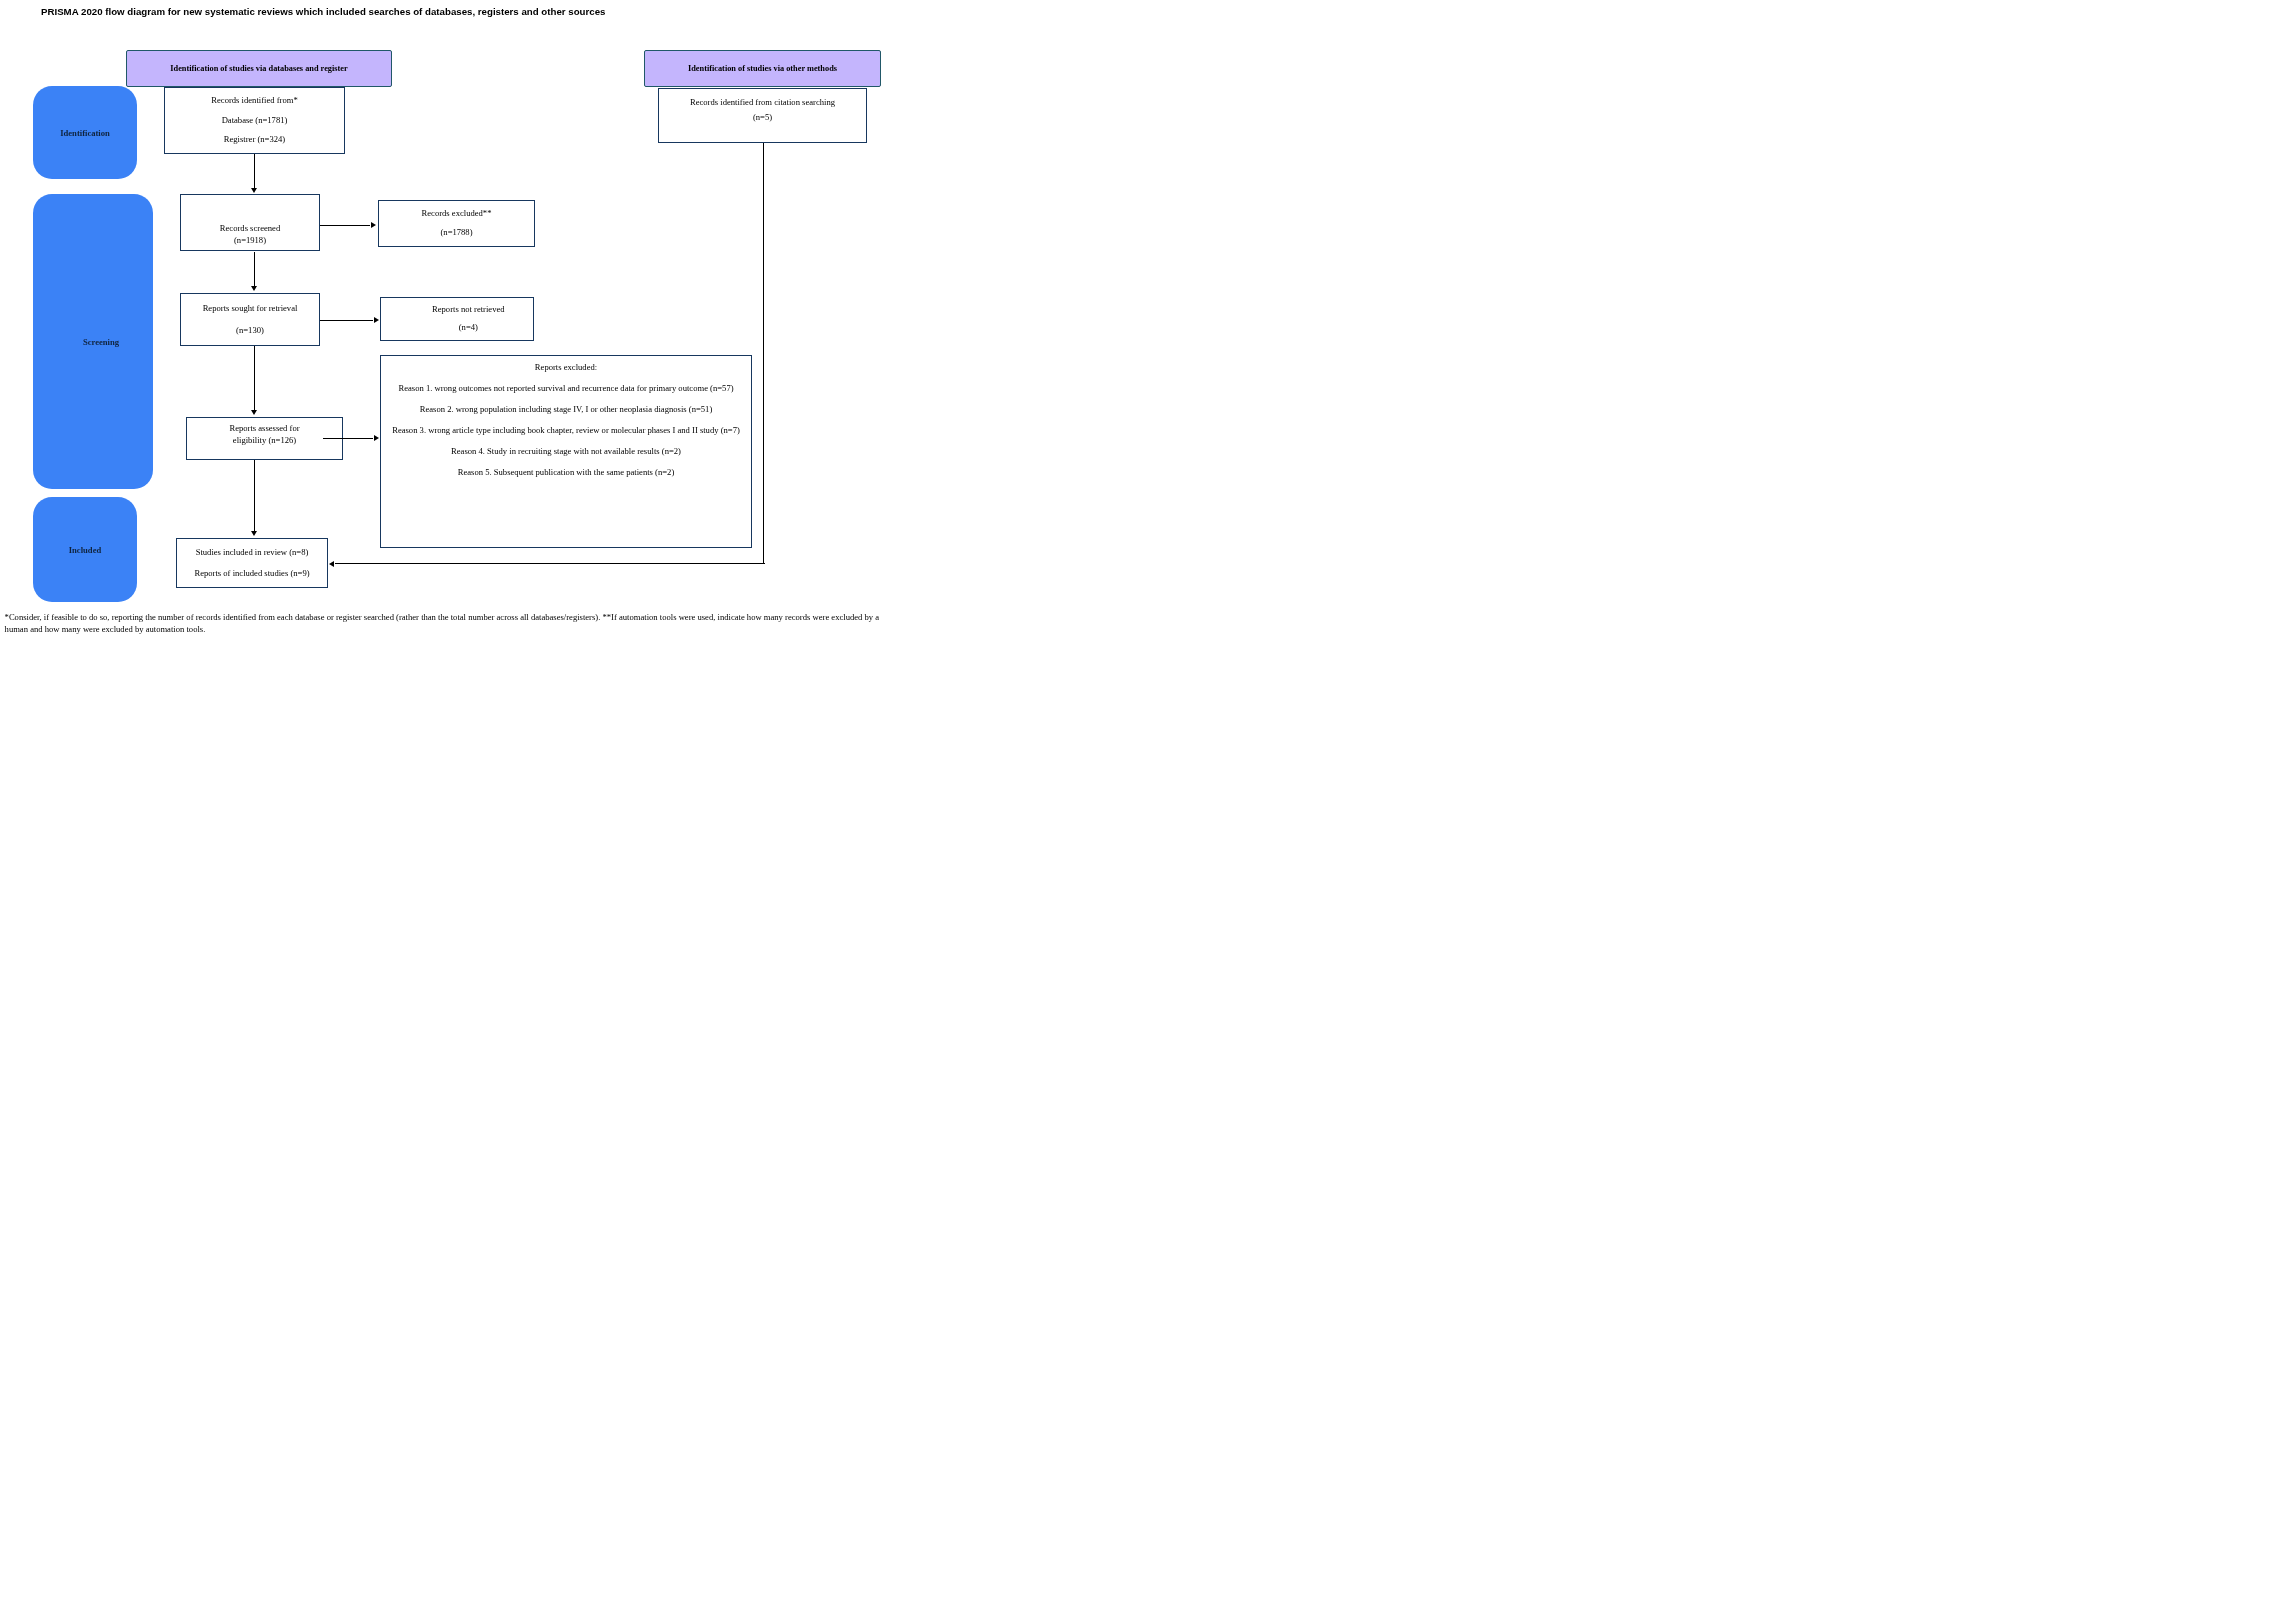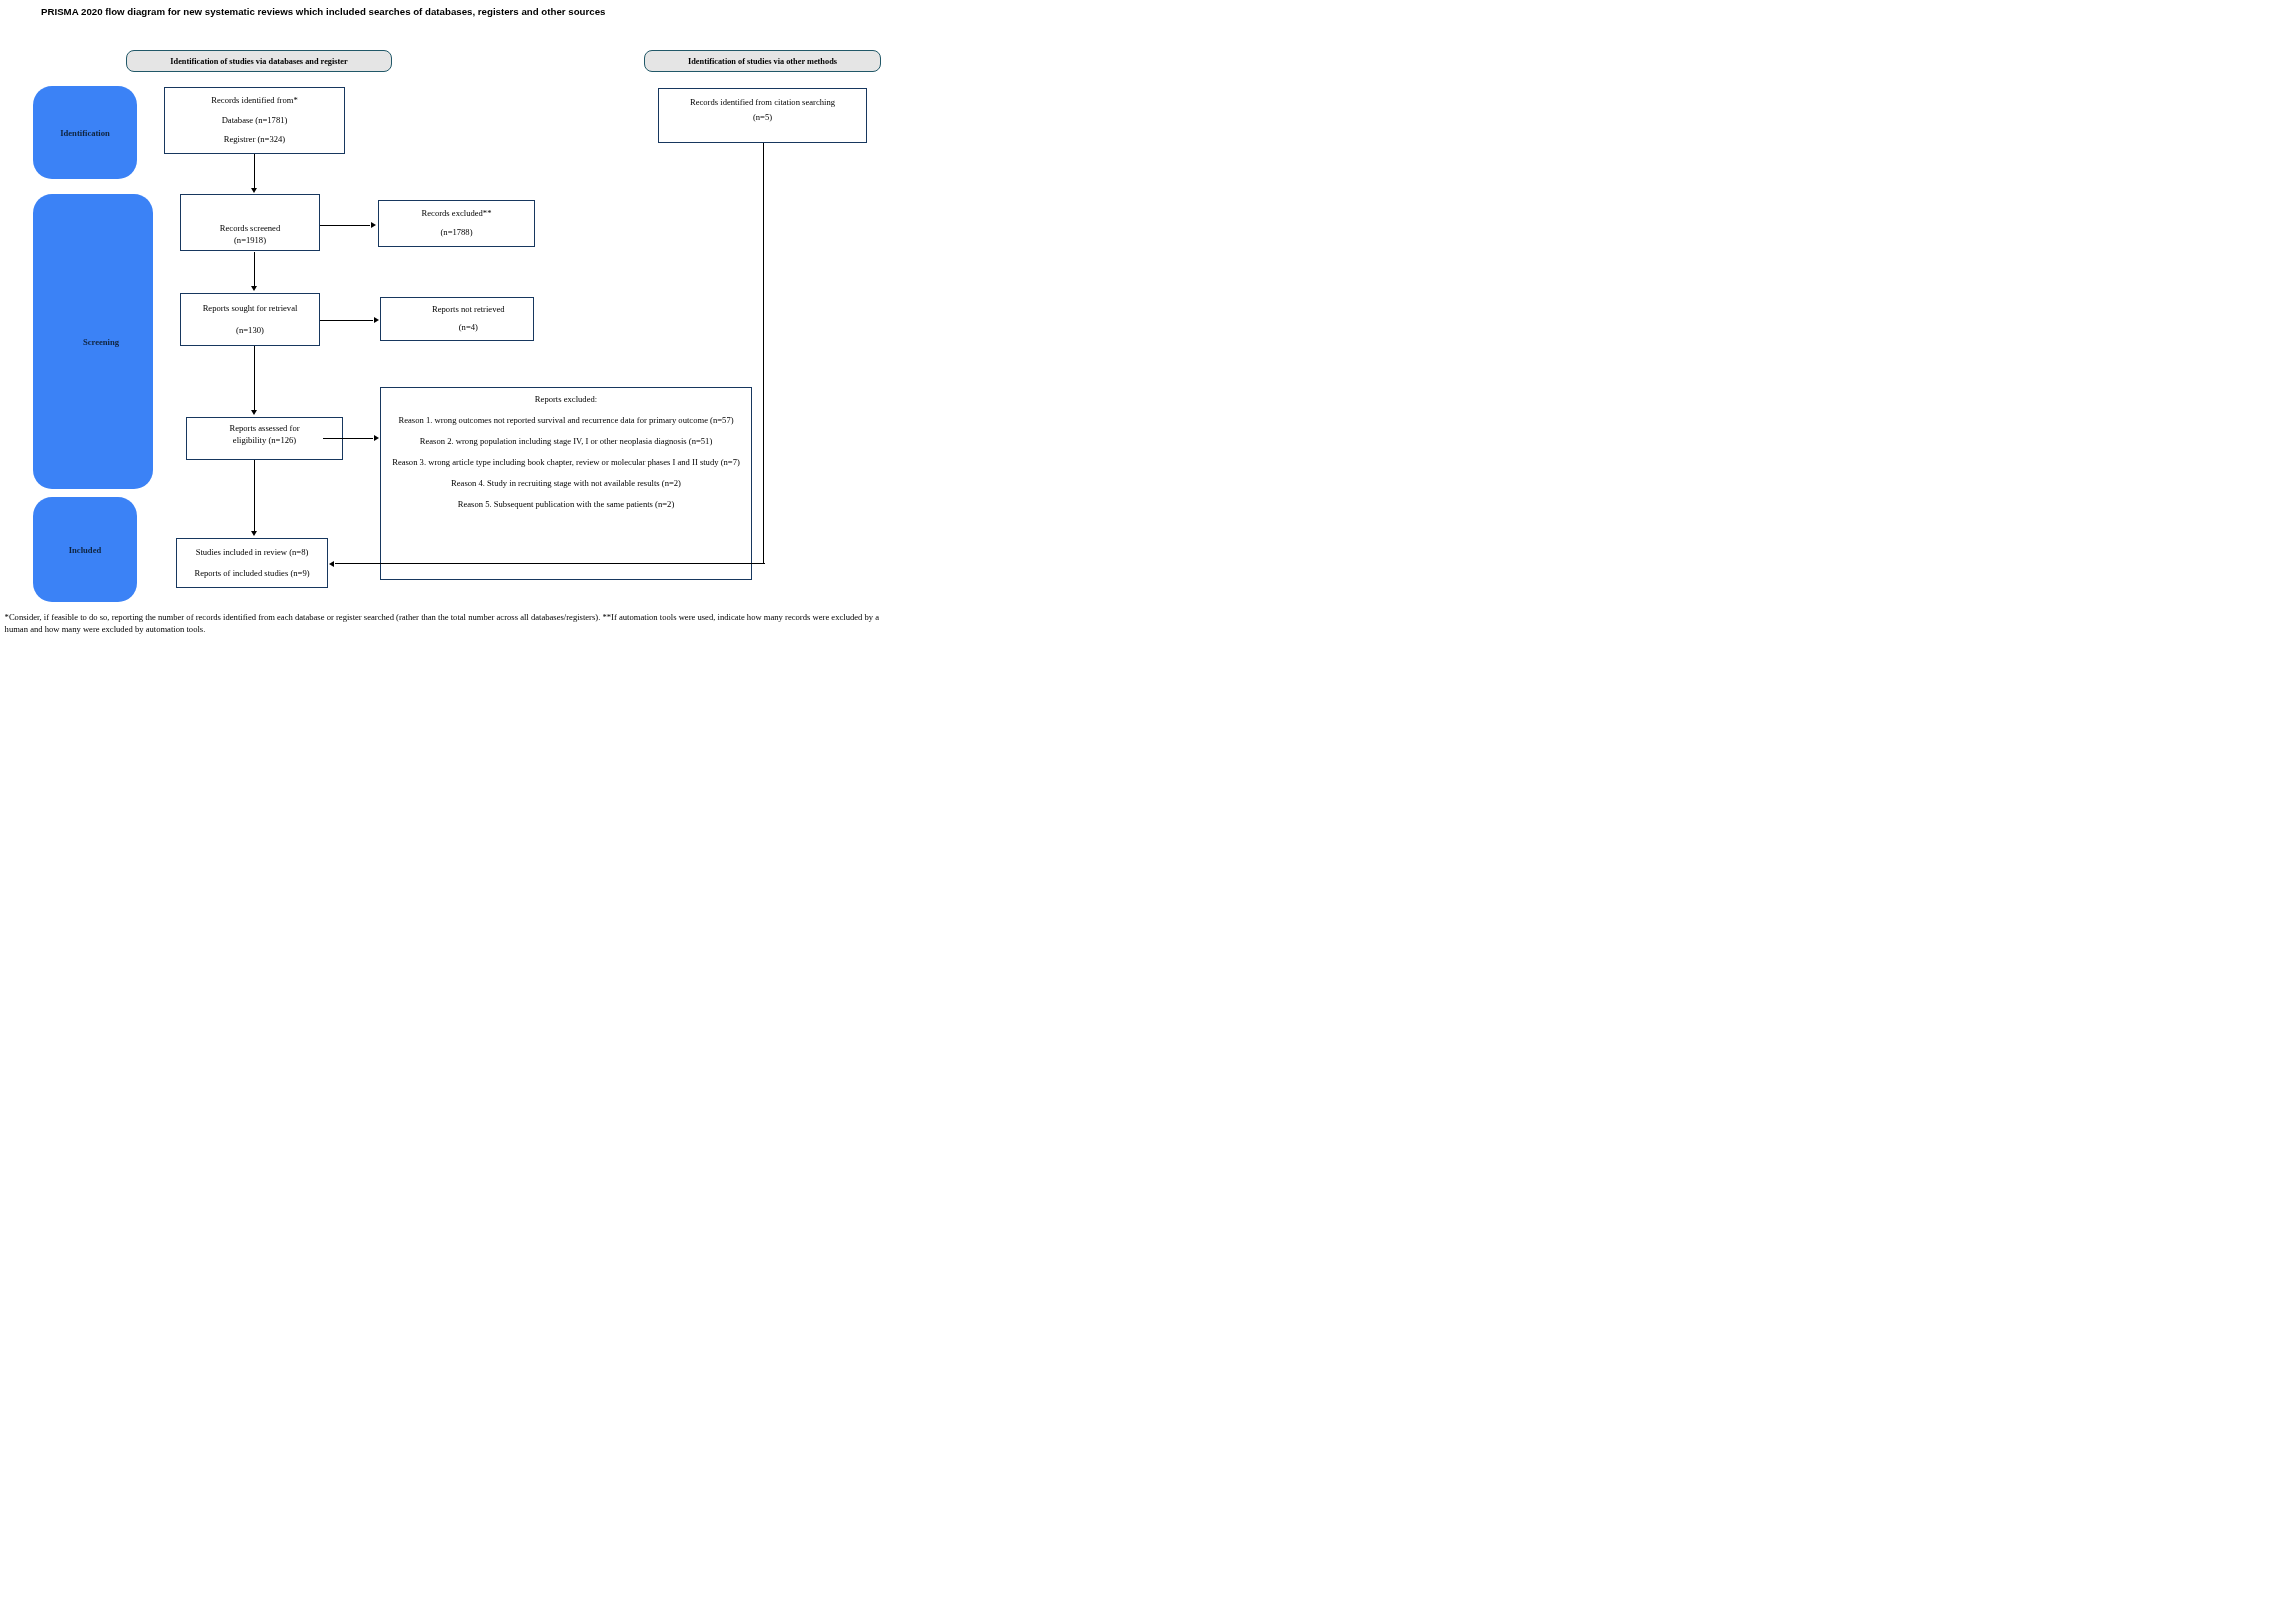--- a/index.html
+++ b/index.html
@@ -11,24 +11,24 @@
     color:#000;
     overflow:hidden;
   }
   .title{
     position:absolute;left:41px;top:5.7px;
     font-family:"Liberation Sans", sans-serif;
     font-weight:700;font-size:9.7px;color:#000;
     white-space:nowrap;
   }
   .orange-header{
-    position:absolute;height:22px;
-    background:#e5e5e5;
+    position:absolute;height:37px;
+    background:#c4b5fd;
     border:1.7px solid #215868;
-    border-radius:8px;
+    border-radius:2px;
     display:flex;align-items:center;justify-content:center;
     font-weight:700;font-size:8.3px;color:#000;
     text-align:center;
     box-sizing:border-box;
   }
   .stage{
     position:absolute;left:33px;width:104px;
     background:#3b82f6;
     border-radius:19px;
     display:flex;align-items:center;justify-content:center;
@@ -117,21 +117,21 @@
   <div class="flowbox spread" style="left:380px;top:297px;width:154px;height:44px;padding-left:26px;">
     <div class="bline">Reports not retrieved</div>
     <div class="bline">(n=4)</div>
   </div>
 
   <div class="flowbox centerstack" style="left:186px;top:417px;width:157px;height:43px;">
     <div class="bline">Reports assessed for</div>
     <div class="bline">eligibility (n=126)</div>
   </div>
 
-  <div class="flowbox reasons" style="left:380px;top:355px;width:372px;height:193px;margin-top:32px;">
+  <div class="flowbox reasons" style="left:380px;top:355px;width:372px;height:193px;">
     <div class="bline rheading">Reports excluded:</div>
     <div class="bline reason">Reason 1. wrong outcomes not reported survival and recurrence data for primary outcome (n=57)</div>
     <div class="bline reason">Reason 2. wrong population including stage IV, I or other neoplasia diagnosis (n=51)</div>
     <div class="bline reason">Reason 3. wrong article type including book chapter, review or molecular phases I and II study (n=7)</div>
     <div class="bline reason">Reason 4. Study in recruiting stage with not available results (n=2)</div>
     <div class="bline reason">Reason 5. Subsequent publication with the same patients (n=2)</div>
   </div>
 
   <div class="flowbox spread" style="left:176px;top:538px;width:152px;height:50px;">
     <div class="bline">Studies included in review (n=8)</div>

